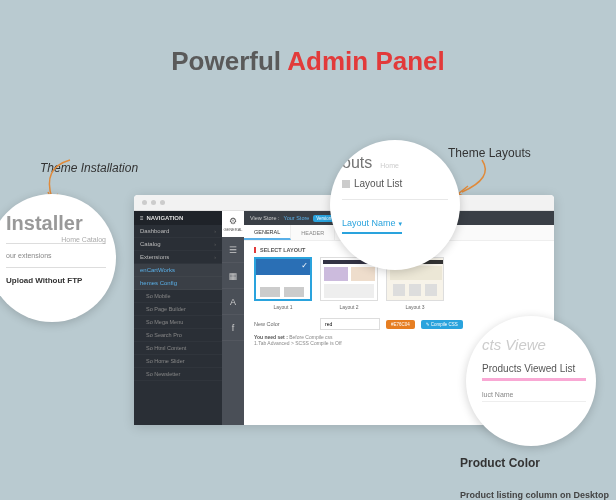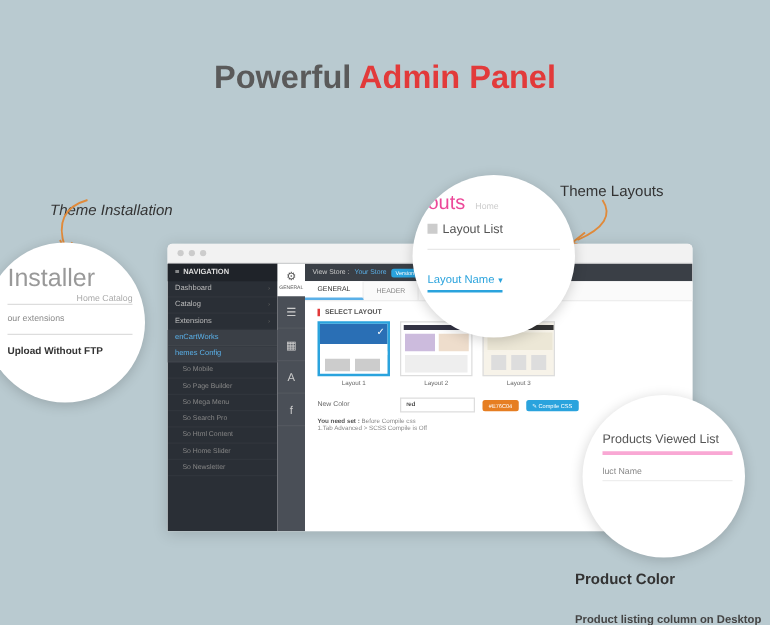--- a/index.html
+++ b/index.html
@@ -60,28 +60,28 @@
   .form-row input { font-size: 5px; padding: 2px 4px; border:1px solid #ddd; width: 60px;}
   .btn-mini { font-size: 4.5px; color:#fff; padding:2px 5px; border-radius:2px; border:none; cursor:pointer;}
   .btn-orange{ background:#e67e22;}
   .btn-blue{ background:#2aa3dd;}
   .note { font-size:5px; color:#888; margin-top:4px;}
   .note b{ color:#555;}
 
   
   .bubble { position: absolute; border-radius: 50%; background: #fff; box-shadow: 0 2px 10px rgba(0,0,0,.18); overflow: hidden; z-index: 10; }
   .bub-inst { left: -12px; top: 194px; width: 128px; height: 128px; padding: 18px 10px 10px 18px; }
-  .bub-inst .big { color:#999; font-size: 20px; font-weight: 400; }
+  .bub-inst .big { color:#999; font-size: 20px; font-weight: 700; }
   .bub-inst .line { border-bottom:1px solid #ddd; margin:8px 0; }
   .bub-inst .row { font-size: 7px; color:#888; margin:4px 0;}
   .bub-inst .bold { font-size: 8px; color:#333; font-weight:bold; margin-top:6px;}
   .bub-inst .smallgrey { font-size:7px; color:#aaa; position:absolute; right:10px; top:42px;}
 
   .bub-lay { left: 330px; top: 140px; width: 130px; height: 130px; padding: 14px 12px; }
-  .bub-lay .fade { color:#ec4899; font-size: 16px; }
+  .bub-lay .fade { color:#737373; font-size: 16px; }
   .bub-lay .home { color:#ccc; font-size: 7px; margin-left:8px; }
   .bub-lay .sub { font-size: 10px; color:#555; margin-top: 6px;}
   .bub-lay .grey-square{ display:inline-block; width:8px; height:8px; background:#ccc; margin-right:4px; vertical-align:middle;}
   .bub-lay .ln { font-size: 9px; color:#2aa3dd; margin-top: 18px; padding-bottom:4px; border-bottom:2px solid #2aa3dd; display:inline-block;}
   .bub-lay .ln .tri{ font-size:7px; margin-left:3px;}
   .bub-lay hr{ border:none; border-top:1px solid #e8e8e8; margin:10px 0 0;}
 
   .bub-prod { left: 466px; top: 316px; width: 130px; height: 130px; padding: 20px 10px 10px 16px; }
   .bub-prod .fade { color:#ccc; font-size: 15px; font-style: italic;}
   .bub-prod .title { font-size: 10px; color:#555; margin-top: 10px; padding-bottom:4px; border-bottom:3px solid #f9a8d4;}
@@ -255,15 +255,16 @@
 </div>
 
 <div class="bubble bub-lay">
   <span class="fade">outs</span><span class="home">Home</span>
   <div class="sub"><span class="grey-square"></span><span>Layout List</span></div>
   <hr>
   <div class="ln"><span>Layout Name</span><span class="tri">▾</span></div>
 </div>
 
 <div class="bubble bub-prod">
+  <div class="fade">cts Viewe</div>
   <div class="title">Products Viewed List</div>
   <div class="row">luct Name</div>
 </div>
 
 </body></html>

